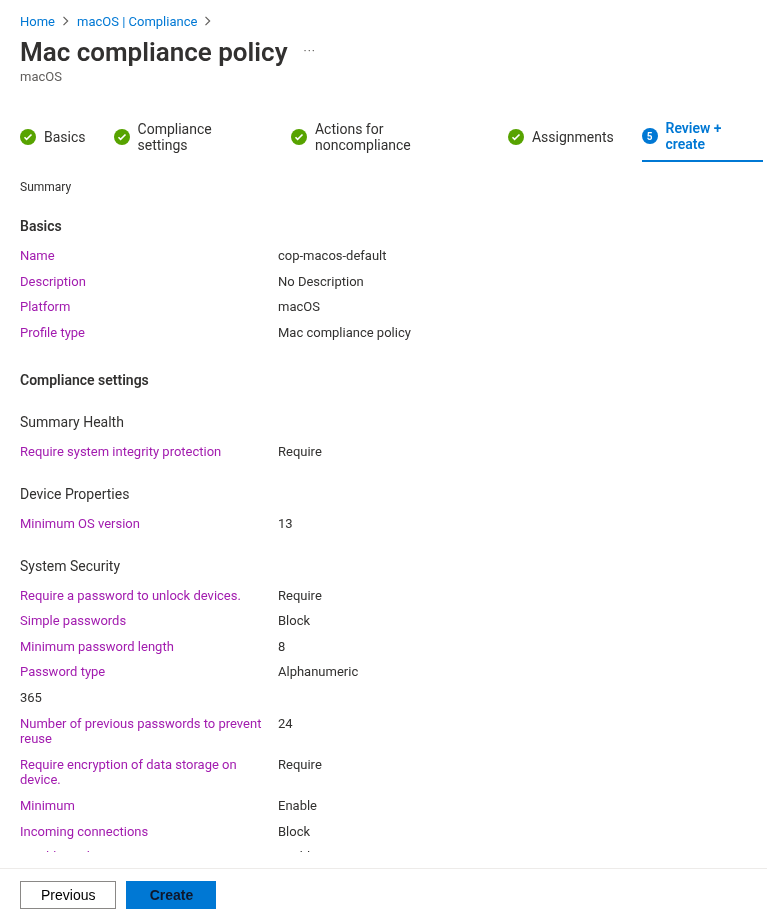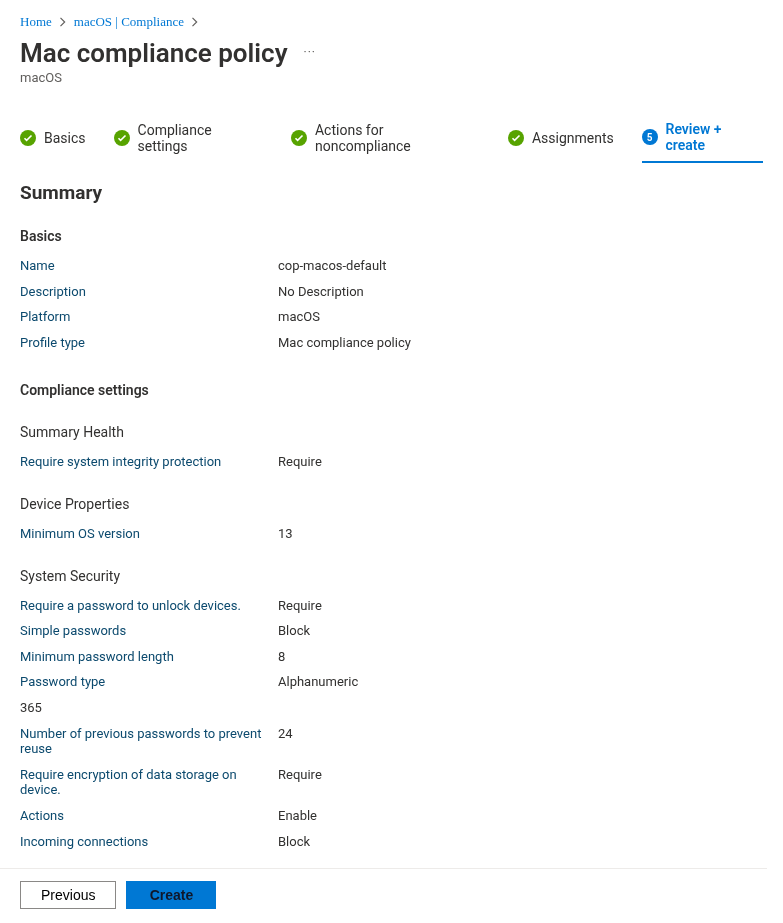--- a/index.html
+++ b/index.html
@@ -13,21 +13,21 @@
     overflow: hidden;
     position: relative;
   }
   .breadcrumb {
     padding: 14px 20px 2px 20px;
     font-size: 13px;
     display: flex;
     align-items: center;
     gap: 6px;
   }
-  .breadcrumb a { color: #0078d4; text-decoration: none; cursor: pointer; font-family: Liberation Serif, serif; }
+  .breadcrumb a { color: #0078d4; text-decoration: none; cursor: pointer; }
   .breadcrumb .sep svg { width: 10px; height: 10px; }
   .title-row {
     padding: 6px 20px 0 20px;
     display: flex;
     align-items: center;
     gap: 16px;
   }
   .title-row h1 { font-size: 26px; font-weight: 600; }
   .more-dots { color: #605e5c; font-size: 12px; letter-spacing: 1px; cursor: pointer; padding-bottom: 3px; }
   .subtitle { padding: 2px 20px 0 20px; font-size: 13px; color: #605e5c; }
@@ -54,26 +54,26 @@
   .step-num {
     width: 16px; height: 16px; border-radius: 50%;
     background: #0078d4; color: #fff; font-size: 10px; font-weight: 600;
     display: inline-flex; align-items: center; justify-content: center;
   }
   .content {
     padding: 18px 20px 0 20px;
     height: 690px;
     overflow: hidden;
   }
-  .section-title { font-weight: 700; font-size: 19px; margin-top: 6px; margin-bottom: 18px; }
+  .section-title { font-weight: 400; font-size: 12px; margin-top: 6px; margin-bottom: 18px; }
   .section-title.first { margin-top: 0; margin-bottom: 24px; }
   .group-title { font-weight: 600; font-size: 14px; margin-top: 18px; margin-bottom: 14px; }
   .subgroup-title { font-size: 14px; color: #323130; margin-top: 26px; margin-bottom: 14px; }
   .row { display: flex; font-size: 13px; line-height: 1.2; margin-bottom: 10px; }
-  .row .label { width: 258px; color: #0c4a6e; }
+  .row .label { width: 258px; color: #a21caf; }
   .row .value { color: #323130; }
   .footer {
     position: absolute;
     bottom: 0; left: 0; right: 16px;
     border-top: 1px solid #edebe9;
     padding: 12px 20px 14px 20px;
     background: #fff;
     display: flex;
     gap: 10px;
   }
@@ -218,21 +218,21 @@
   </div>
   <div class="row">
     <div class="label">Number of previous passwords to prevent reuse</div>
     <div class="value">24</div>
   </div>
   <div class="row">
     <div class="label">Require encryption of data storage on device.</div>
     <div class="value">Require</div>
   </div>
   <div class="row">
-    <div class="label">Actions</div>
+    <div class="label">Minimum</div>
     <div class="value">Enable</div>
   </div>
   <div class="row">
     <div class="label">Incoming connections</div>
     <div class="value">Block</div>
   </div>
   <div class="row">
     <div class="label">Stealth Mode</div>
     <div class="value">Enable</div>
   </div>

